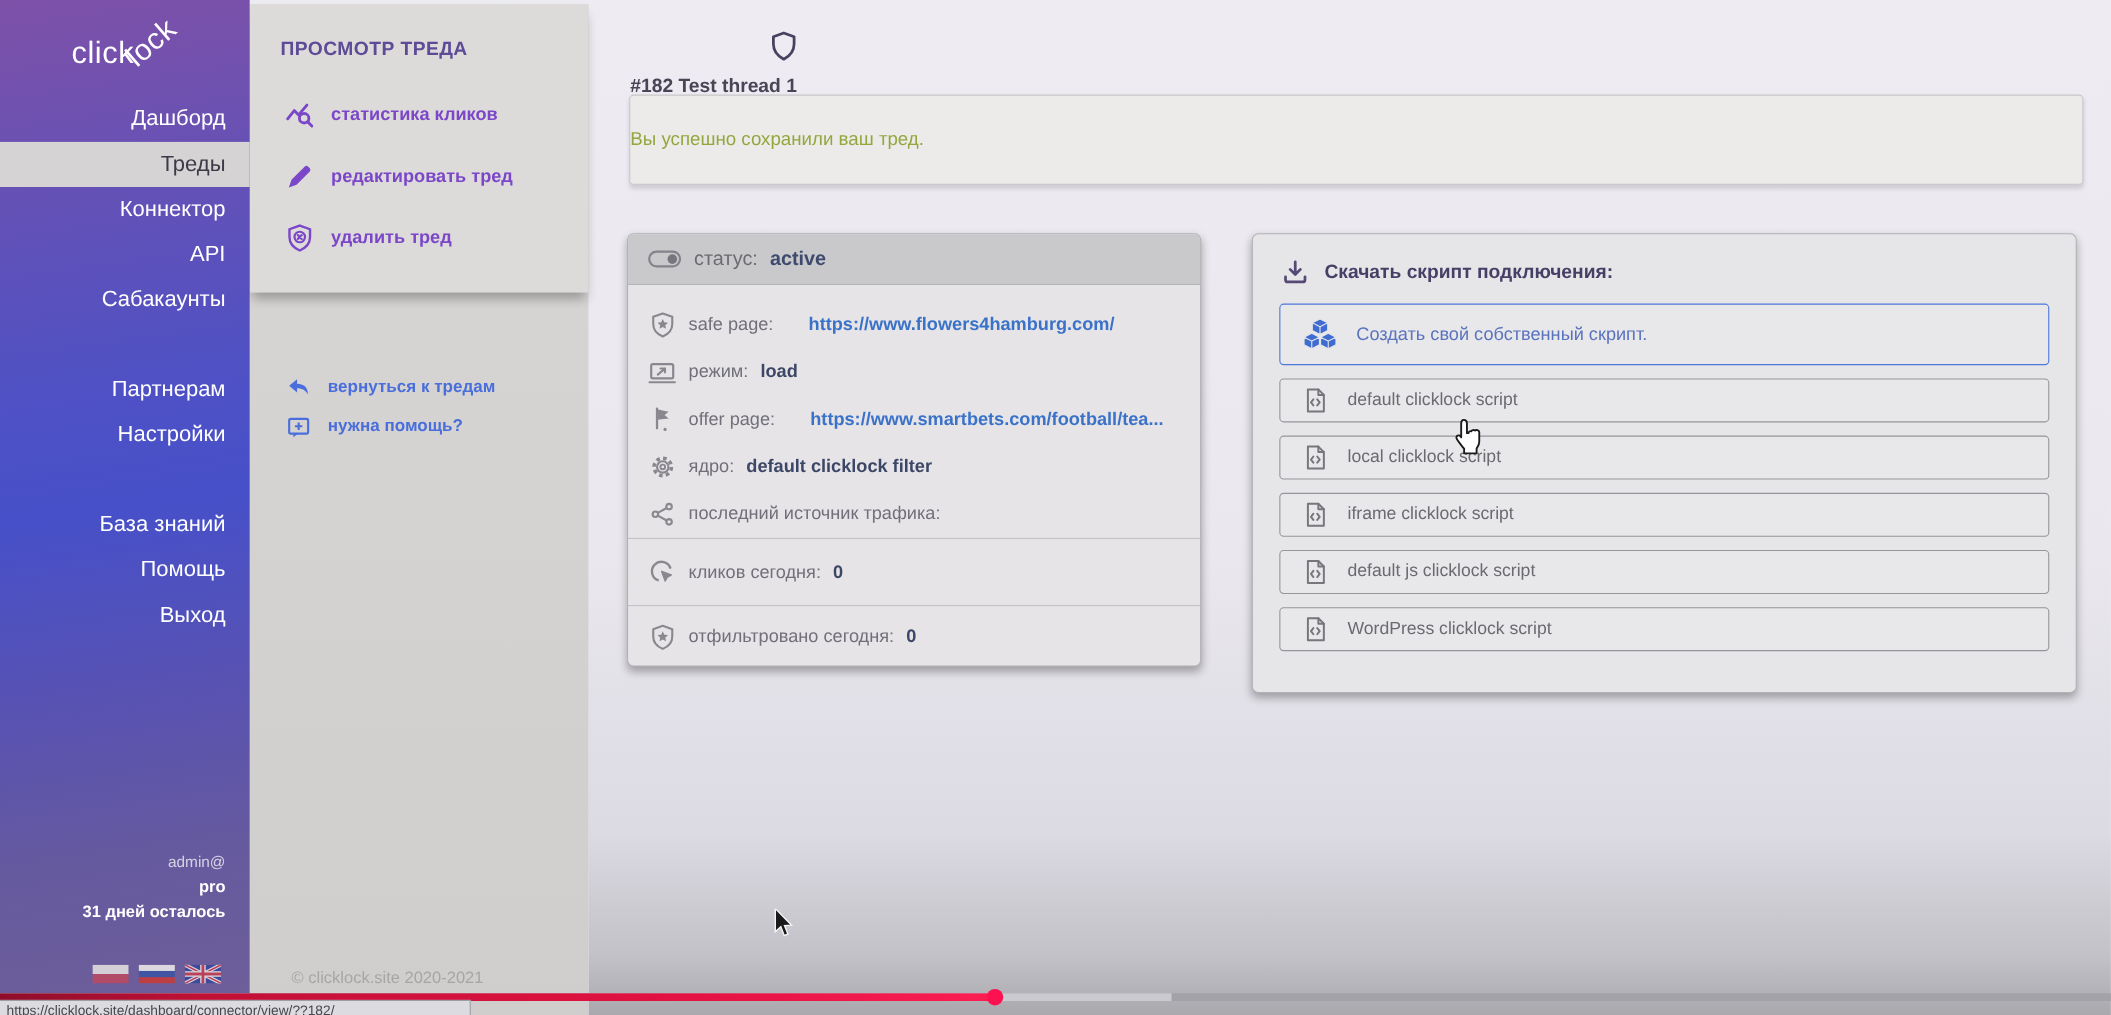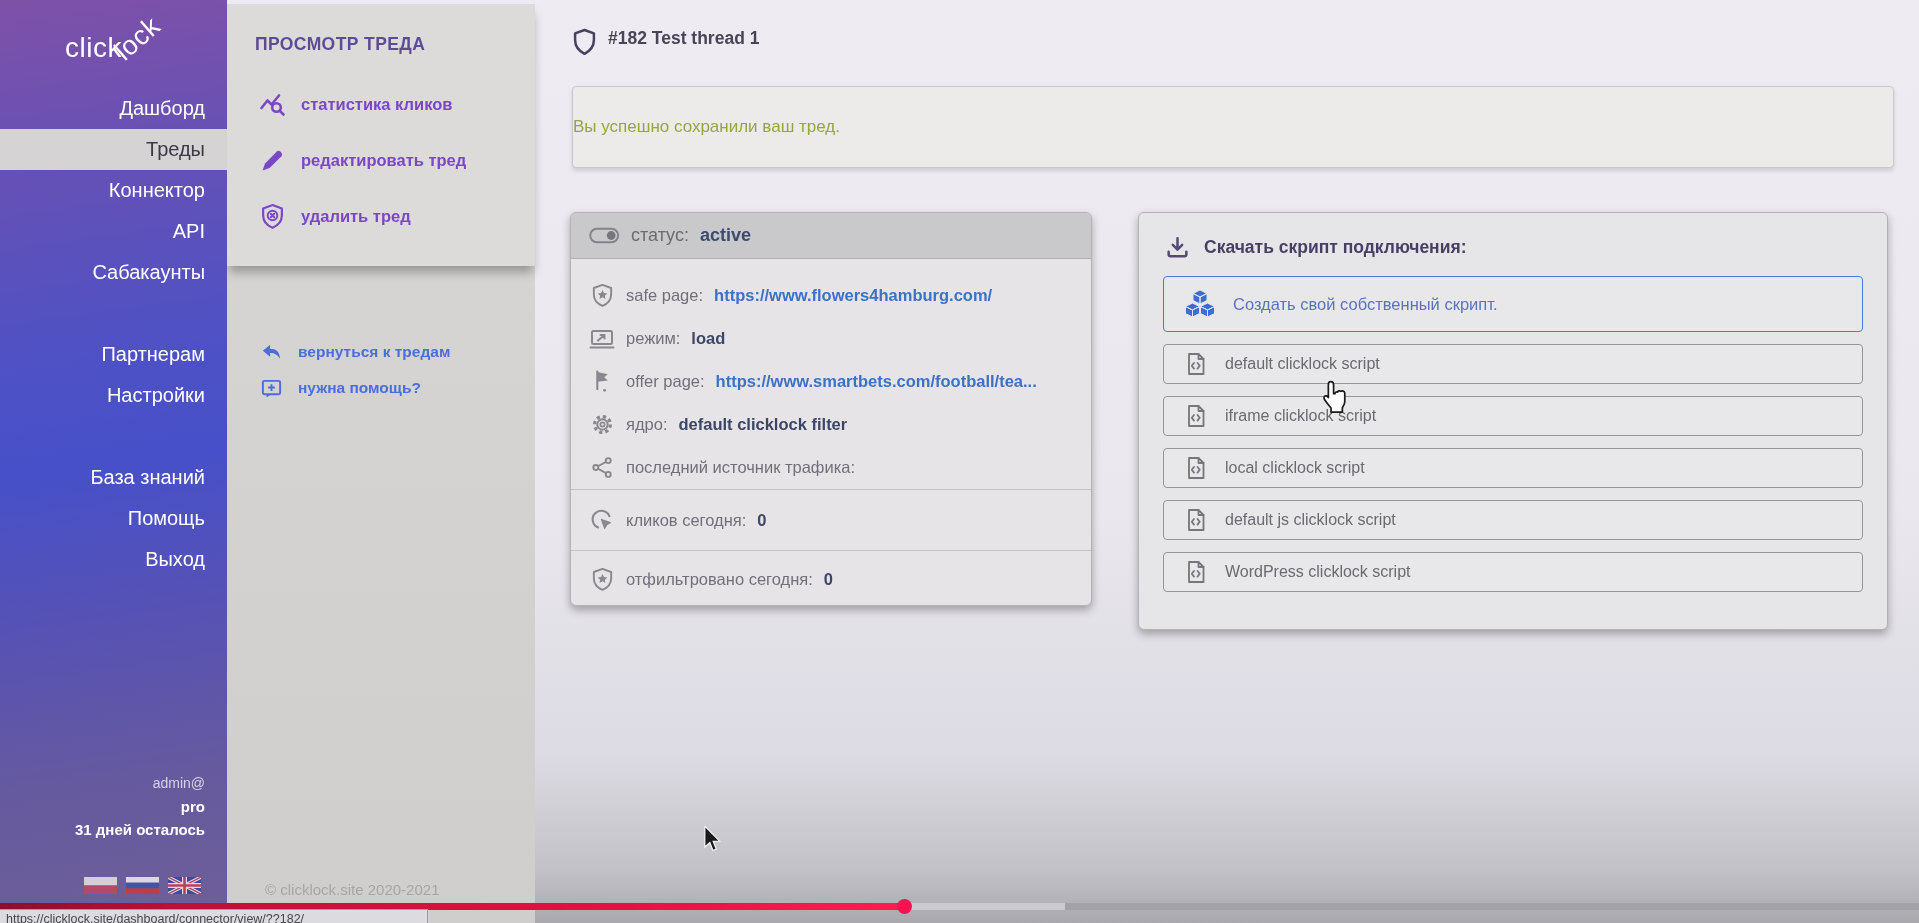--- a/index.html
+++ b/index.html
@@ -37,40 +37,40 @@
   .sm-action .ic { width:27px; height:27px; display:flex; align-items:center; justify-content:center; }
   .sm-links { position:absolute; left:0; top:330px; width:100%; }
   .sm-link { height:36px; display:flex; align-items:center; padding-left:32px; gap:15px;
     color:#4a6edb; font-size:15.5px; font-weight:bold; cursor:pointer; }
   .sm-link .ic { width:24px; height:24px; display:flex; align-items:center; justify-content:center; }
   .copyright { position:absolute; left:38px; top:877px; font-size:15px; color:#a7a6a5; }
 
   
   .main { position:absolute; left:535px; top:0; width:1384px; height:923px;
     background:linear-gradient(#eeecf2 0%, #eae8ee 55%, #dcdae2 82%, #c3c2c8 94%, #a9a8ad 100%); }
-  .page-head { position:absolute; left:38px; top:28px; display:flex; align-items:flex-start; gap:12px; }
+  .page-head { position:absolute; left:38px; top:28px; display:flex; align-items:flex-end; gap:12px;flex-direction:column; }
   .page-head .title { font-size:17.5px; font-weight:bold; color:#4a4457; }
   .alert { position:absolute; left:37px; top:86px; width:1322px; height:82px; background:#ecebe9;
     border:1px solid #c8c8cc; border-radius:4px; box-shadow:0 3px 4px rgba(0,0,0,0.12);
     display:flex; align-items:center; }
   .alert .msg { color:#93a73f; font-size:17px; }
 
   
   .card { border:1px solid #b3b2b6; border-radius:6px; box-shadow:0 4px 8px rgba(0,0,0,0.30); }
   .status-card { position:absolute; left:35px; top:212px; width:522px; height:394px; background:#e6e4e7; }
   .status-head { height:46px; background:#c9c8ca; border-bottom:1px solid #b0afb3;
     border-radius:5px 5px 0 0; display:flex; align-items:center; gap:11px; padding-left:18px; }
   .status-head .lbl { color:#6d6b72; font-size:18px; }
   .status-head .val { color:#3e4a6e; font-size:18px; font-weight:bold; }
   .st-rows { padding-top:15px; }
   .st-row { height:43px; display:flex; align-items:center; gap:11px; padding-left:18px; white-space:nowrap; overflow:hidden; }
   .st-row .ic { width:26px; height:26px; flex:none; display:flex; align-items:center; justify-content:center; color:#8a888e; }
   .st-row .lbl { color:#71707a; font-size:16.5px; }
   .st-row .val { color:#3c4666; font-size:16.5px; font-weight:bold; }
-  .st-row .val.link { color:#3a72c8; }
+  .st-row .val.link { color:#3a72c8;margin-left:21px; }
   .st-div { height:1px; background:#c3c2c6; }
   .st-stat1 { height:60px; } .st-stat2 { height:57px; }
   .st-stat1.st-row, .st-stat2.st-row { padding-left:18px; }
 
   
   .dl-card { position:absolute; left:603px; top:212px; width:750px; height:418px; background:#e6e5e8; }
   .dl-head { display:flex; align-items:center; gap:14px; padding:22px 0 0 26px; }
   .dl-head .ttl { font-size:17.5px; font-weight:bold; color:#473f66; }
   .dl-btn { margin:12px 24px 0 24px; height:40px; border:1.6px solid #96959b; border-radius:4px;
     background:#e8e7ea; display:flex; align-items:center; gap:17px; padding-left:20px; cursor:pointer;
@@ -347,31 +347,31 @@
       <span>default clicklock script</span>
     </div>
     <div class="dl-btn">
       <span class="ic">
         <svg width="22" height="24" viewBox="0 0 22 24" fill="none" stroke="#77767c" stroke-width="1.8" stroke-linecap="round" stroke-linejoin="round">
           <path d="M4 2 H13.5 L18.5 7 V22 H4 Z"></path>
             <path d="M13.5 2 V7 H18.5"></path>
           <path d="M9 11 L6.8 13.8 L9 16.6 M12.5 11 L14.7 13.8 L12.5 16.6"></path>
         </svg>
       </span>
-      <span>iframe clicklock script</span>
+      <span>local clicklock script</span>
     </div>
     <div class="dl-btn">
       <span class="ic">
         <svg width="22" height="24" viewBox="0 0 22 24" fill="none" stroke="#77767c" stroke-width="1.8" stroke-linecap="round" stroke-linejoin="round">
           <path d="M4 2 H13.5 L18.5 7 V22 H4 Z"></path>
             <path d="M13.5 2 V7 H18.5"></path>
           <path d="M9 11 L6.8 13.8 L9 16.6 M12.5 11 L14.7 13.8 L12.5 16.6"></path>
         </svg>
       </span>
-      <span>local clicklock script</span>
+      <span>iframe clicklock script</span>
     </div>
     <div class="dl-btn">
       <span class="ic">
         <svg width="22" height="24" viewBox="0 0 22 24" fill="none" stroke="#77767c" stroke-width="1.8" stroke-linecap="round" stroke-linejoin="round">
           <path d="M4 2 H13.5 L18.5 7 V22 H4 Z"></path>
             <path d="M13.5 2 V7 H18.5"></path>
           <path d="M9 11 L6.8 13.8 L9 16.6 M12.5 11 L14.7 13.8 L12.5 16.6"></path>
         </svg>
       </span>
       <span>default js clicklock script</span>

